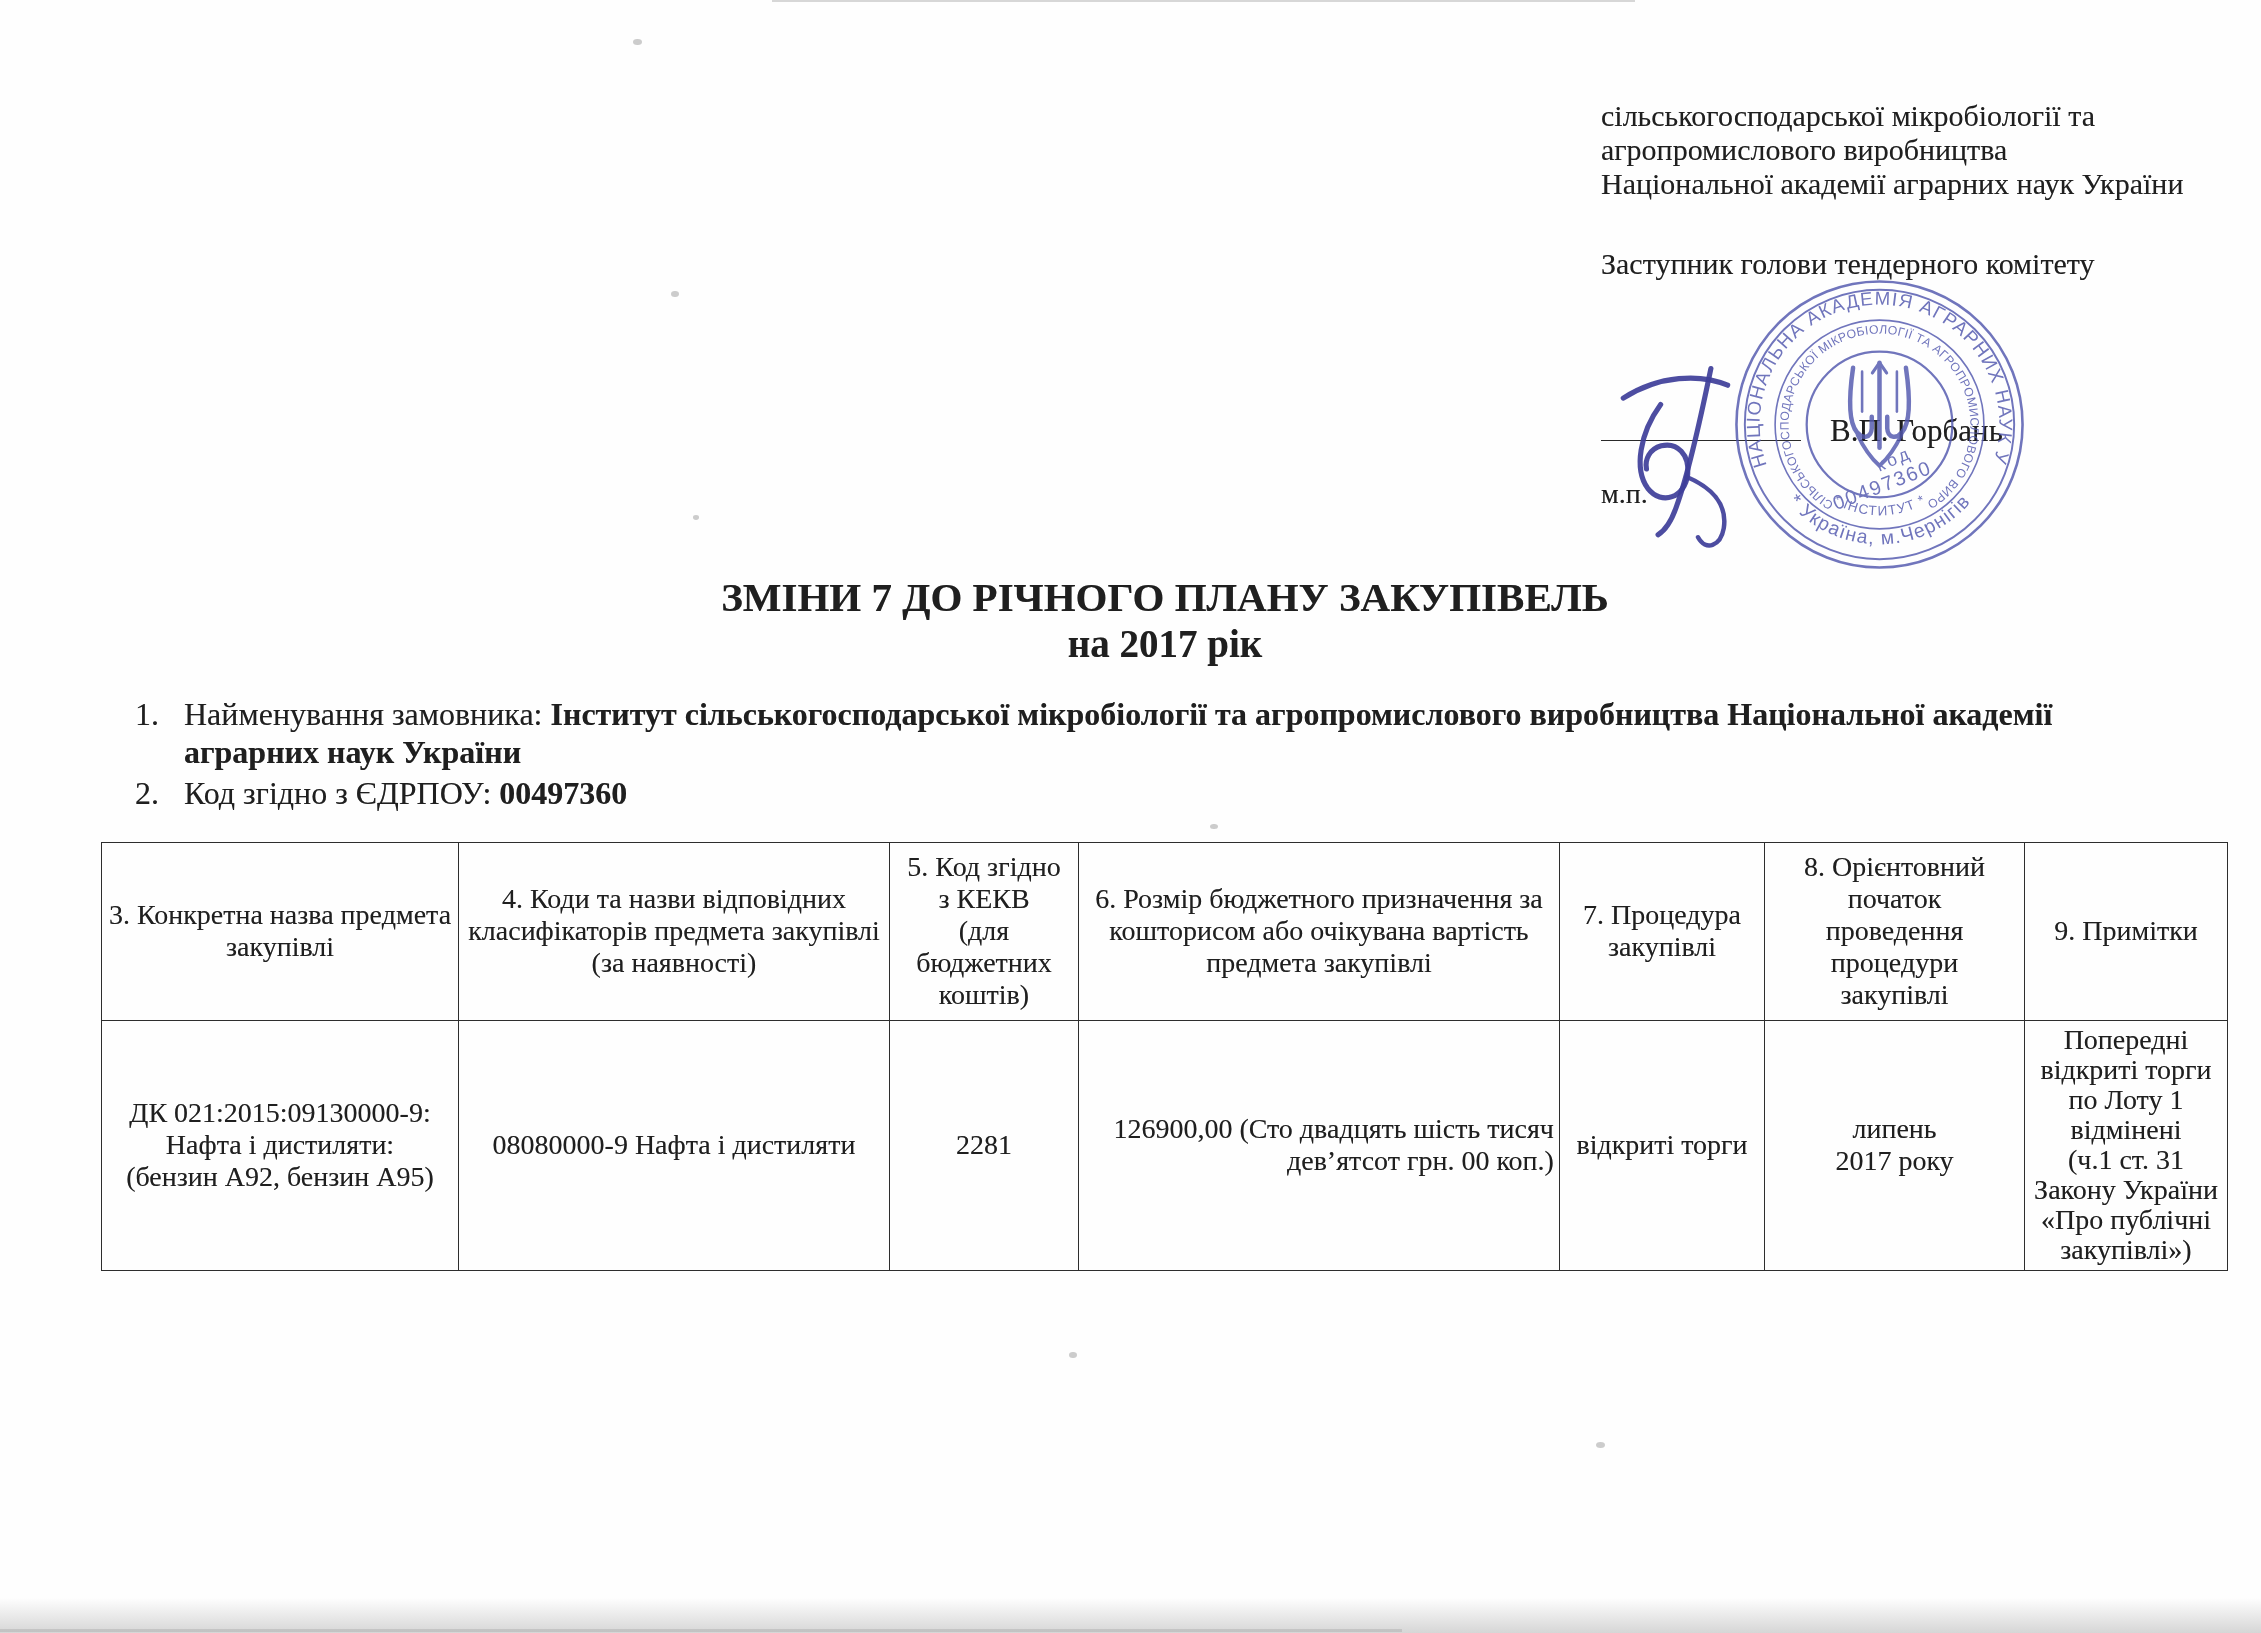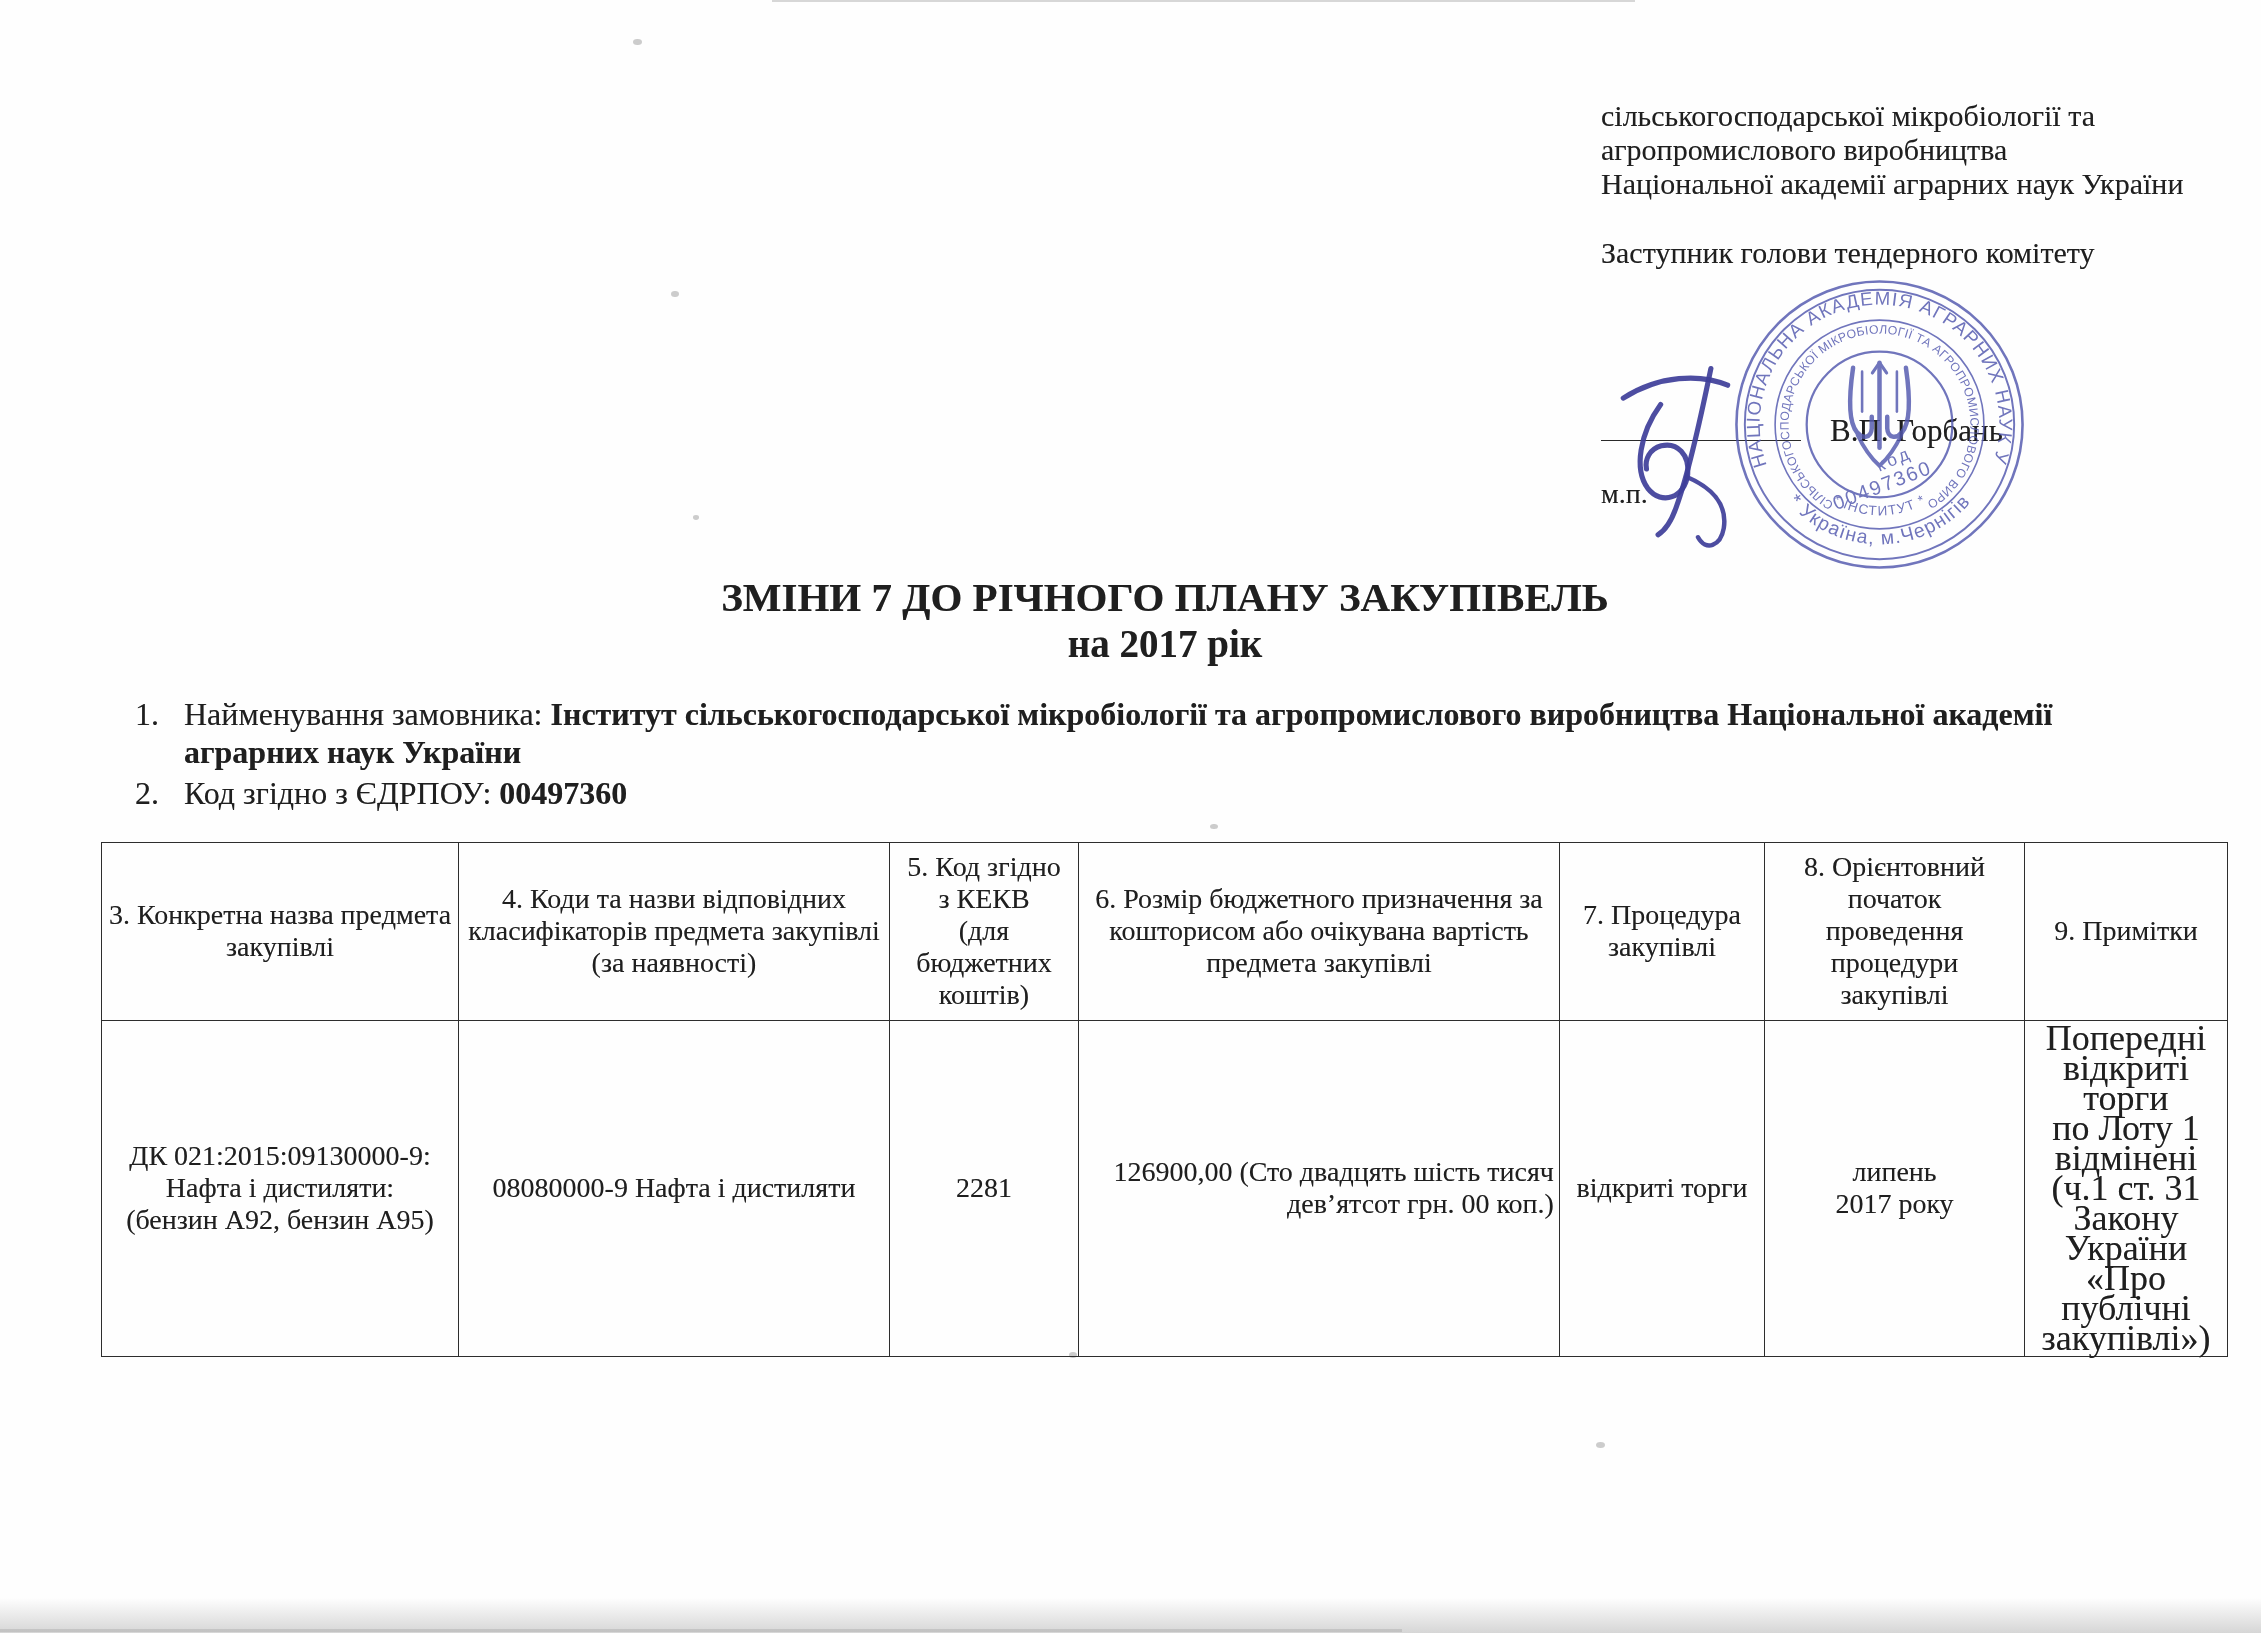--- a/index.html
+++ b/index.html
@@ -10,21 +10,21 @@
     overflow:hidden;
     font-family:"Liberation Serif","DejaVu Serif",serif;
     color:#1f1f1f;
   }
   .txt{text-shadow:0 0 0.6px rgba(40,40,40,.45);}
   
   #approval{position:absolute;left:1601px;top:94px;width:586px;}
   .approved-label{display:block;text-align:center;font-weight:bold;font-size:33px;line-height:36px;}
   .protocol-line{display:block;font-size:30px;line-height:34px;white-space:nowrap;}
   .protocol-lines{display:block;margin-top:5.1px;}
-  .signatory-role{display:block;margin-top:35px;font-size:30px;line-height:34px;white-space:nowrap;}
+  .signatory-role{display:block;margin-top:46px;font-size:30px;line-height:34px;white-space:nowrap;}
   .sig-row{position:absolute;left:0;top:313px;width:586px;height:39px;}
   .sig-line{display:inline-block;width:200px;height:33px;border-bottom:1.9px solid #2a2a2a;vertical-align:baseline;}
   .sig-name{display:inline-block;margin-left:29px;font-size:31px;}
   .seal-mark{position:absolute;left:0;top:384px;font-size:28px;}
   
   #stamp{position:absolute;left:1730px;top:275px;width:299px;height:299px;opacity:.82;}
   #stamp text{font-family:"Liberation Sans","DejaVu Sans",sans-serif;fill:#5157ae;}
   #stamp .ring{stroke:#5157ae;fill:none;}
   #stamp .trident{stroke:#5157ae;fill:none;stroke-linecap:round;stroke-linejoin:round;}
   
@@ -37,21 +37,21 @@
   #items{position:absolute;left:135px;top:695px;width:2040px;font-size:32px;line-height:38px;}
   .item{position:relative;padding-left:49px;margin-bottom:3.2px;}
   .item-num{position:absolute;left:0;top:0;}
   
   #plan-table{position:absolute;left:101px;top:842px;width:2127px;border-collapse:collapse;table-layout:fixed;}
   #plan-table td{border:1.9px solid #2d2d2d;vertical-align:middle;text-align:center;
     font-size:28px;line-height:32px;white-space:pre-line;padding:3.9px 6.4px;}
   #plan-table tr.hdr td{height:169px;}
   #plan-table tr.data td{height:241px;}
   #plan-table td.cell-amount{text-align:right;padding-left:16.7px;padding-right:5.1px;}
-  #plan-table td.cell-notes{line-height:30px;font-size:36px;padding:2.6px 2.6px;}
+  #plan-table td.cell-notes{line-height:30px;font-size:28px;padding:2.6px 2.6px;}
   
   .speck{position:absolute;background:#9a9a9a;border-radius:50%;opacity:.5;}
   #edge-bottom{position:absolute;left:0;bottom:0;width:100%;height:35px;
     background:linear-gradient(to bottom,rgba(0,0,0,0),rgba(110,110,110,.28));}
   #edge-bottom-line{position:absolute;left:0;bottom:1.3px;width:62%;height:2.6px;background:#b5b5b5;opacity:.6;}
   #edge-top-line{position:absolute;left:772px;top:0;width:863px;height:1.9px;background:#d7d7d7;}
 </style>
 </head>
 <body>
 

